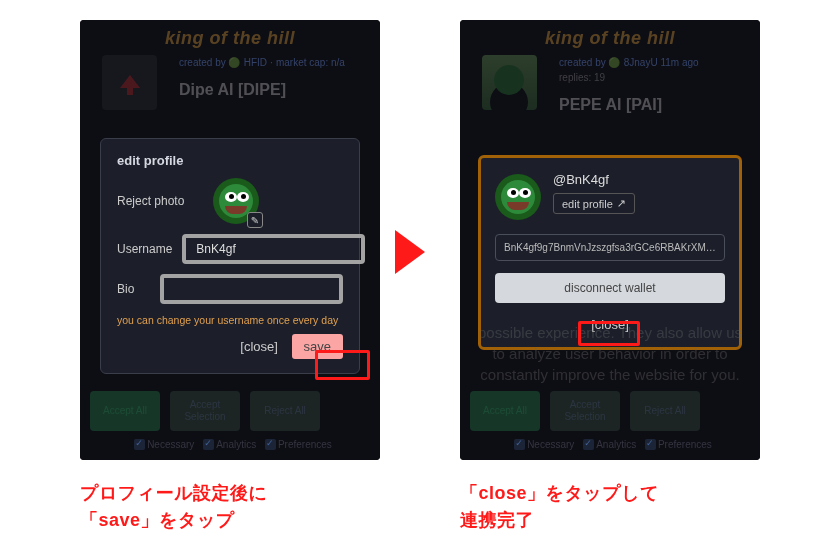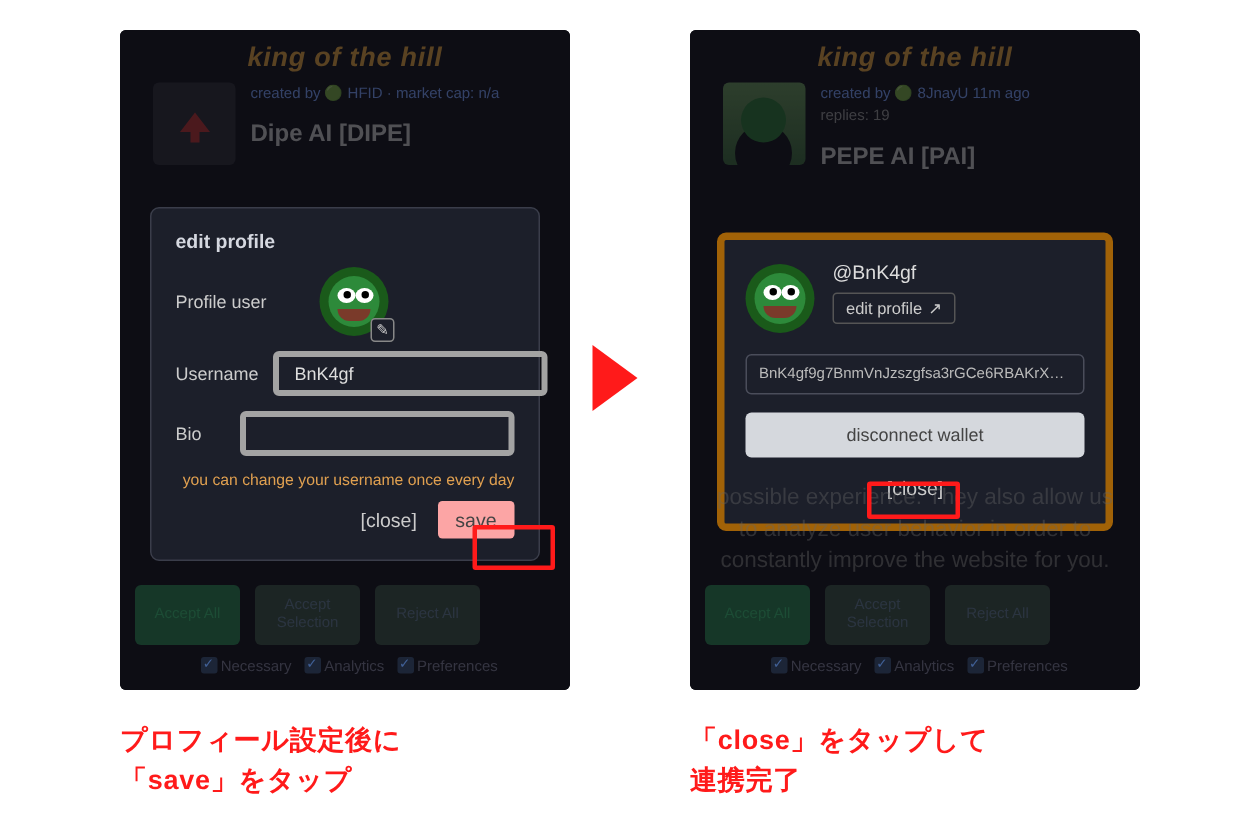--- a/index.html
+++ b/index.html
@@ -23,21 +23,21 @@
   .phone-right { left: 460px; top: 20px; }
 
   .bg-dim { position:absolute; inset:0; background:#0d0d14; }
   .koth {
     position:absolute; top:8px; left:0; right:0; text-align:center;
     font-weight: 800; font-style: italic; font-size:18px;
     color:#e8a63c; opacity:.35; letter-spacing:.5px;
   }
   .bg-card {
     position:absolute; top:35px; left:22px; width:255px; height:75px;
-    display:flex; gap:10px; opacity:.35;
+    display:flex; gap:22px; opacity:.35;
   }
   .bg-card .thumb { width:55px; height:55px; background:#2a2a33; border-radius:4px; display:flex; align-items:center; justify-content:center;}
   .bg-card .txt { font-size:10px; color:#999; line-height:1.5; }
   .bg-card .txt .ttl { color:#ccc; font-weight:700; font-size:16px; margin-top:8px;}
   .bg-card .txt .link { color:#7aa3ff; }
 
   .cookie-band {
     position:absolute; left:10px; right:10px; bottom:10px;
     color:#666; font-size:10px; text-align:center; opacity:.55;
   }
@@ -71,32 +71,32 @@
   .pepe-face .mouth { position:absolute; left:12px; top:28px; width:22px; height:8px; background:#7a3a2a; border-radius:0 0 12px 12px;}
   .edit-badge {
     position:absolute; right:-4px; bottom:-4px; width:16px; height:16px;
     background:#1c1f2a; border:1px solid #888; border-radius:3px;
     display:flex; align-items:center; justify-content:center; font-size:10px; color:#ccc;
   }
   .input {
     flex:1; height:30px; border:4px solid #a3a3a3; border-radius:4px;
     background:transparent; color:#ddd; padding:0 10px; font-size:12px;
   }
-  .hint { color:#e0a050; font-size:10.5px; text-align:right; margin:4px 0 8px;}
+  .hint { color:#e0a050; font-size:10.5px; text-align:left; margin:4px 0 8px;}
   .modal-actions { text-align:right; font-size:13px; }
   .close-txt { color:#ccc; margin-right:10px;}
   .save-btn {
     display:inline-block; background:#fca5a5; color:#444; border-radius:3px;
     padding:5px 12px; font-size:13px;
   }
 
   
   .pmodal {
     position:absolute; top:135px; left:18px; right:18px;
-    background:#1c1f2a; border:5px solid #a16207; border-radius:6px;
+    background:#1c1f2a; border:3px solid #a16207; border-radius:6px;
     padding:14px; color:#d5d8e0;
   }
   .pmodal .hdr { display:flex; gap:12px; align-items:flex-start;}
   .pmodal .avatar-circle { margin-top:2px;}
   .pmodal .uname { font-size:13px; color:#ddd; margin-bottom:6px;}
   .ep-btn {
     display:inline-flex; align-items:center; gap:4px;
     border:1px solid #555; border-radius:3px; padding:3px 8px;
     font-size:11px; background:transparent; color:#ccc;
   }
@@ -156,21 +156,21 @@
     </div>
     <div class="txt">
       <div class="link">created by 🟢 HFID · market cap: n/a</div>
       <div class="ttl">Dipe AI [DIPE]</div>
     </div>
   </div>
 
   <div class="modal">
     <div class="title">edit profile</div>
     <div class="row">
-      <div class="lbl">Profile user</div>
+      <div class="lbl">Reject photo</div>
       <div class="photo-wrap">
         <div class="avatar-circle">
           <div class="pepe-face">
             <div class="head"></div>
               <div class="eye l">
                 <div class="pupil"></div>
               </div>
               <div class="eye r">
                 <div class="pupil"></div>
               </div>

